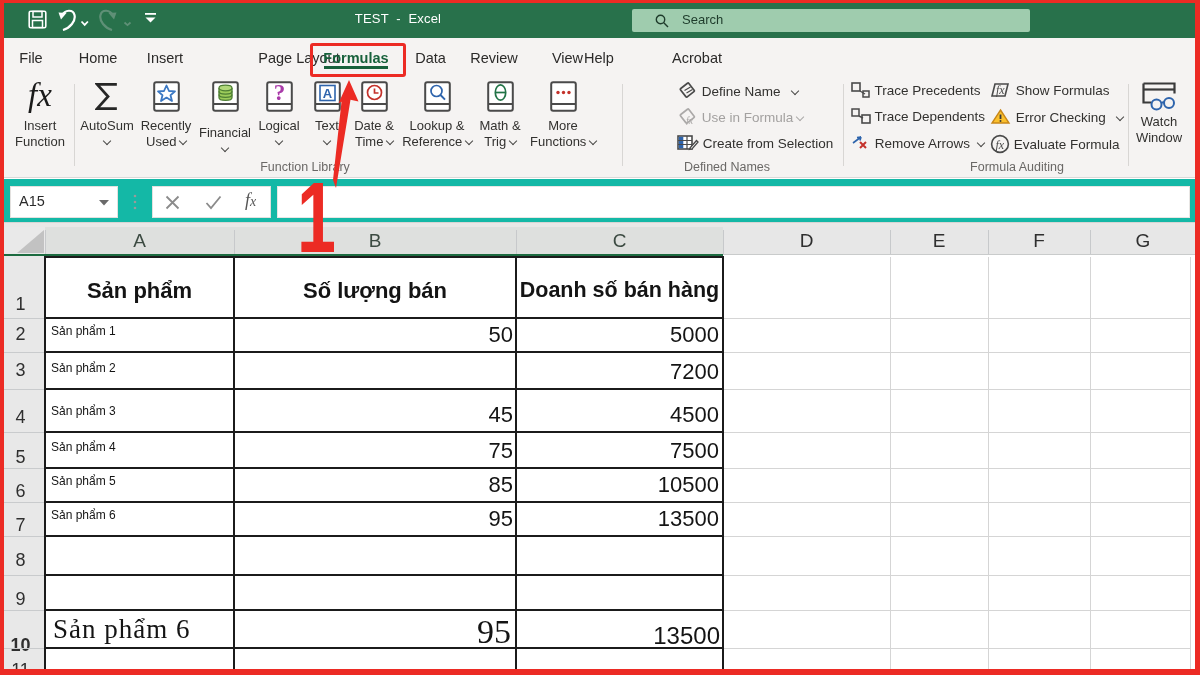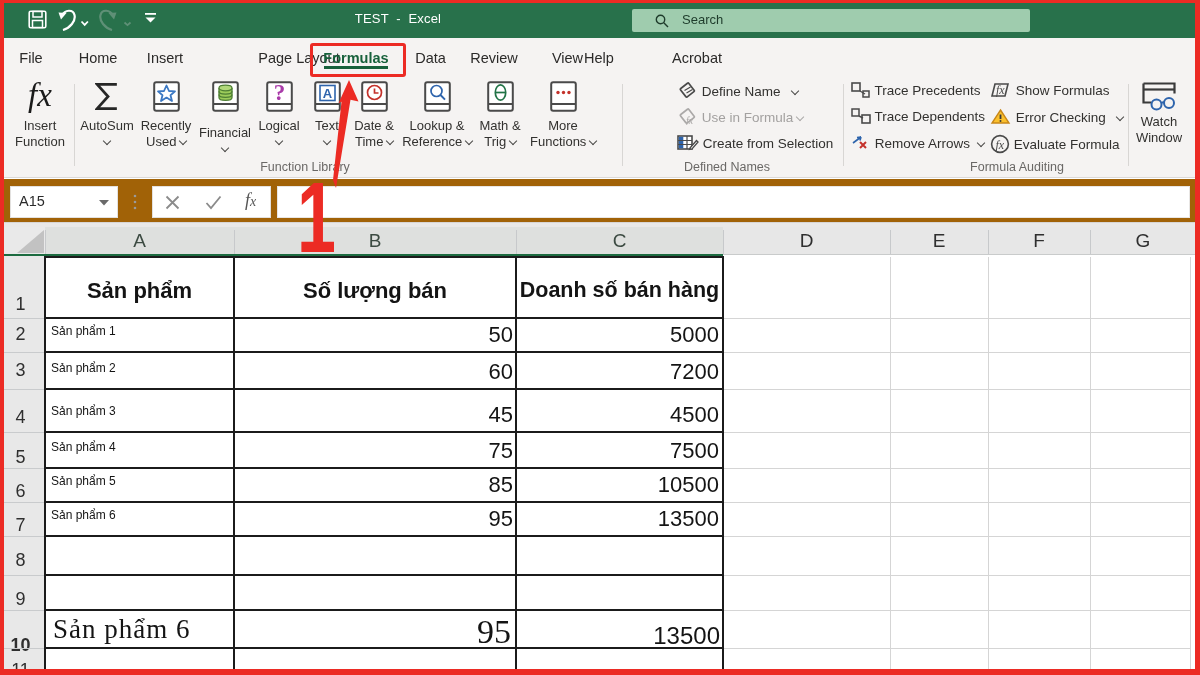--- a/index.html
+++ b/index.html
@@ -22,21 +22,21 @@
 .rsep { position:absolute; top:6px; width:1px; height:82px; background:#D8D6D4; }
 .bigbtn { position:absolute; top:0; text-align:center; font-size:13px; color:#32312F; }
 .bigbtn .lab { line-height:16px; }
 .glabel { position:absolute; top:82px; font-size:12.5px; color:#6A6866; text-align:center; width:160px; }
 .srow { position:absolute; font-size:13.5px; color:#32312F; white-space:nowrap; }
 .srow.gray { color:#A3A1A0; }
 .chev { display:inline-block; width:6px; height:6px; border-right:1.4px solid #4a4947; border-bottom:1.4px solid #4a4947; transform:rotate(45deg); vertical-align:2px; }
 .chev.gray { border-color:#ABA9A8; }
 
 
-#fbar { position:absolute; left:0; top:179px; width:1200px; height:43px; background:#a16207; }
+#fbar { position:absolute; left:0; top:179px; width:1200px; height:43px; background:#14b8a6; }
 .fbox { position:absolute; background:#fff; border:1px solid #E3E1DF; }
 
 
 #grid { position:absolute; left:0; top:222px; width:1200px; height:453px; background:#fff; }
 #colhead { position:absolute; left:0; top:5px; width:1200px; height:27px; background:#E7E7E7; }
 #colhead .cl { position:absolute; top:0; height:27px; line-height:27px; text-align:center; font-size:19px; color:#3C4B42; }
 #greenline { position:absolute; left:4px; top:32px; width:719px; height:2.5px; background:#1C6B40; }
 #rowhead { position:absolute; left:4px; top:34px; width:41px; height:419px; background:#E8E8E8; }
 .rn { position:absolute; left:0; width:41px; text-align:center; font-size:18px; color:#2F2F2F; line-height:1; }
 .gvl { position:absolute; top:35px; width:1px; height:412px; background:#D5D5D5; }
@@ -427,21 +427,20 @@
 
   <div class="cell hdr" style="left:235px; top:280px; width:280px;">Số lượng bán</div>
   <div class="cell hdr" style="left:46px;  top:280px; width:187px;">Sản phẩm</div>
   <div class="cell hdr" style="left:517px; top:280px; width:205px; font-size:21.5px;">Doanh số bán hàng</div>
 
   <div class="cell" style="left:51px; top:325px;">Sản phẩm 1</div>
   <div class="cell num" style="left:235px; top:324px; width:278px;">50</div>
   <div class="cell num" style="left:517px; top:324px; width:202px;">5000</div>
 
   <div class="cell" style="left:51px; top:362px;">Sản phẩm 2</div>
-  <div class="cell num" style="left:235px; top:361px; width:278px;">60</div>
   <div class="cell num" style="left:517px; top:361px; width:202px;">7200</div>
 
   <div class="cell" style="left:51px; top:405px;">Sản phẩm 3</div>
   <div class="cell num" style="left:235px; top:404px; width:278px;">45</div>
   <div class="cell num" style="left:517px; top:404px; width:202px;">4500</div>
 
   <div class="cell" style="left:51px; top:441px;">Sản phẩm 4</div>
   <div class="cell num" style="left:235px; top:440px; width:278px;">75</div>
   <div class="cell num" style="left:517px; top:440px; width:202px;">7500</div>
 

